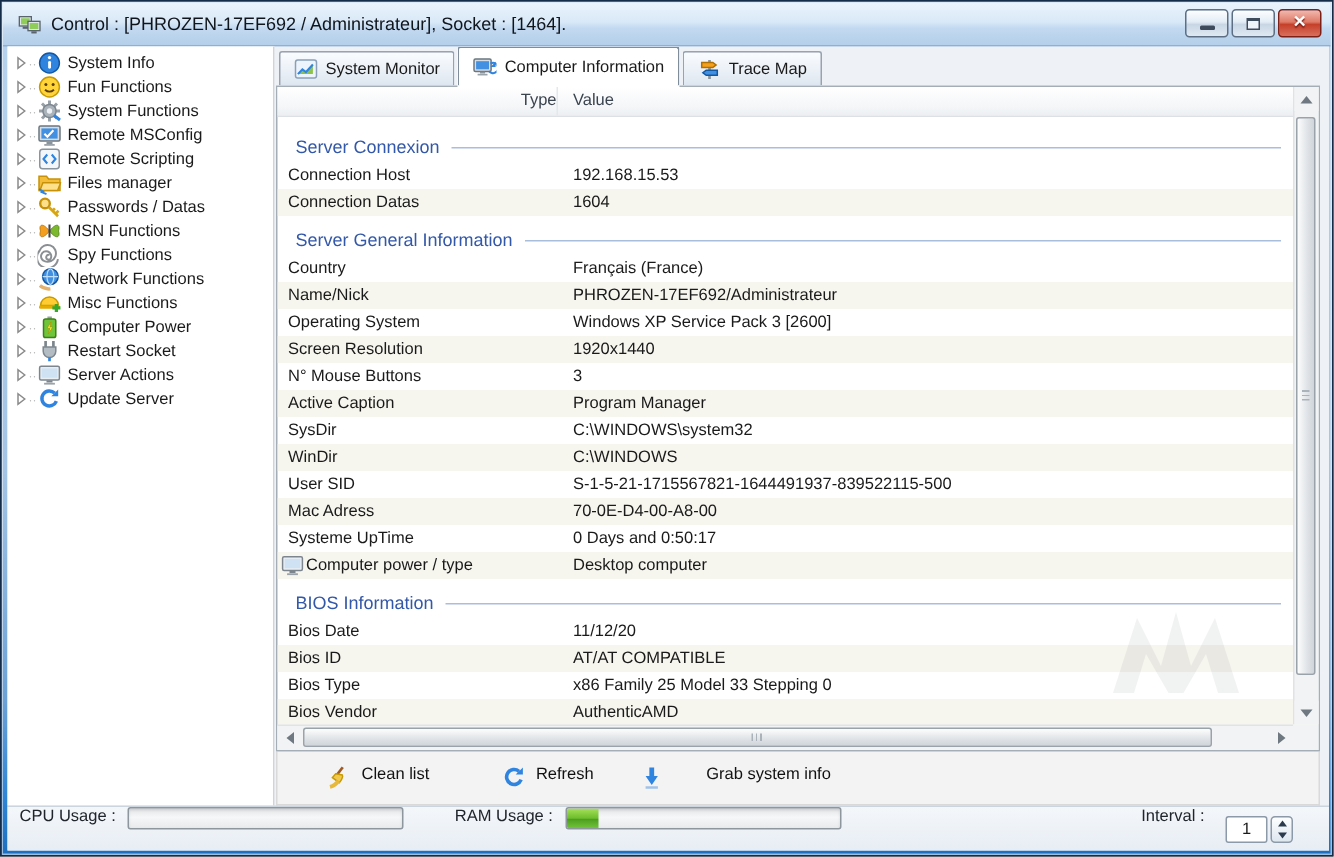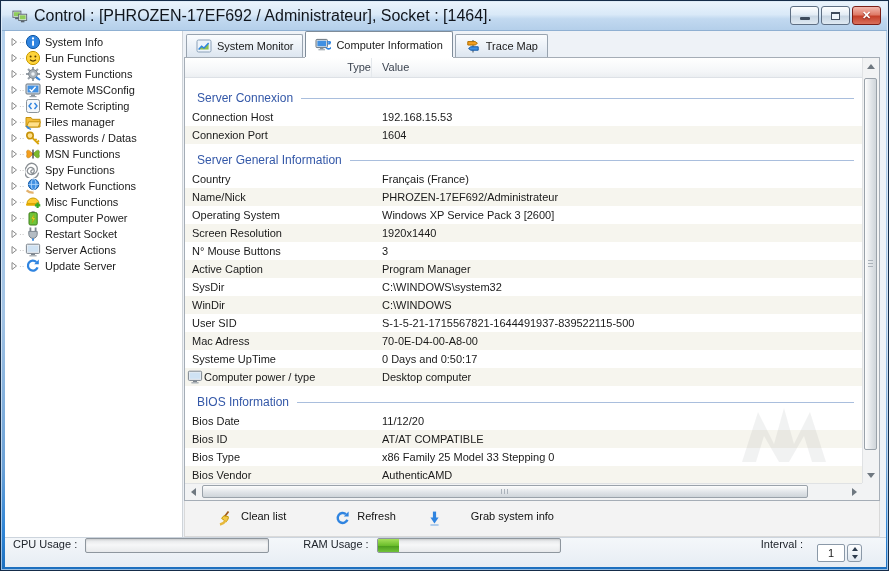--- a/index.html
+++ b/index.html
@@ -8,21 +8,21 @@
     position:relative; width:889px; height:571px; overflow:hidden;
     background:linear-gradient(180deg,#b7d3ee 0%,#a3c4e5 55%,#6ba1d6 82%,#2f85d6 93%,#1d6fbe 100%);
     border:1px solid #152c49; box-shadow:inset 0 0 0 1px rgba(255,255,255,.55);
     font-size:11px; color:#1a1a1a;
   }
   
   .titlebar { position:absolute; left:1px; top:1px; right:1px; height:29px;
     background:linear-gradient(180deg,#eaf3fc 0%,#d9e9f8 45%,#c2d9f0 60%,#b4cfea 100%);
     border-bottom:1px solid #8fb0d2; display:flex; align-items:center; padding:0 6px; }
   .title-icon { width:18px; height:16px; margin:0 6px 0 4px; flex:0 0 auto; }
-  .title-text { font-size:16px; color:#10151c; white-space:nowrap; }
+  .title-text { font-size:12px; color:#10151c; white-space:nowrap; }
   .winbtns { position:absolute; right:6px; top:4px; display:flex; gap:2px; }
   .wbtn { width:29px; height:19px; border:1px solid #5e6f84; border-radius:3px;
     background:linear-gradient(180deg,#fdfeff 0%,#e3ecf5 45%,#c8d6e4 55%,#dfe9f2 100%);
     display:flex; align-items:center; justify-content:center; cursor:default; }
   .wbtn.close { border-color:#7c1f17;
     background:linear-gradient(180deg,#f2b8ae 0%,#df7b68 45%,#c5402a 55%,#d9705c 100%); }
   .g-min { width:10px; height:3px; background:#3e4b5c; margin-top:6px; border-radius:1px; }
   .g-max { width:9px; height:8px; border:1px solid #3e4b5c; border-top-width:2px; background:#eef4fa; }
   .g-close { font-size:11px; font-weight:bold; color:#fff; text-shadow:0 1px 1px #7c1f17; line-height:1; }
   
@@ -438,21 +438,21 @@
               <span class="sec-line"></span>
             </div>
             <div class="row">
               <span class="cell-type">
                 <span>Connection Host</span>
               </span>
               <span class="cell-value">192.168.15.53</span>
             </div>
             <div class="row alt">
               <span class="cell-type">
-                <span>Connexion Port</span>
+                <span>Connection Datas</span>
               </span>
               <span class="cell-value">1604</span>
             </div>
             <div class="sec">
               <span class="sec-title">Server General Information</span>
               <span class="sec-line"></span>
             </div>
             <div class="row">
               <span class="cell-type">
                 <span>Country</span>

